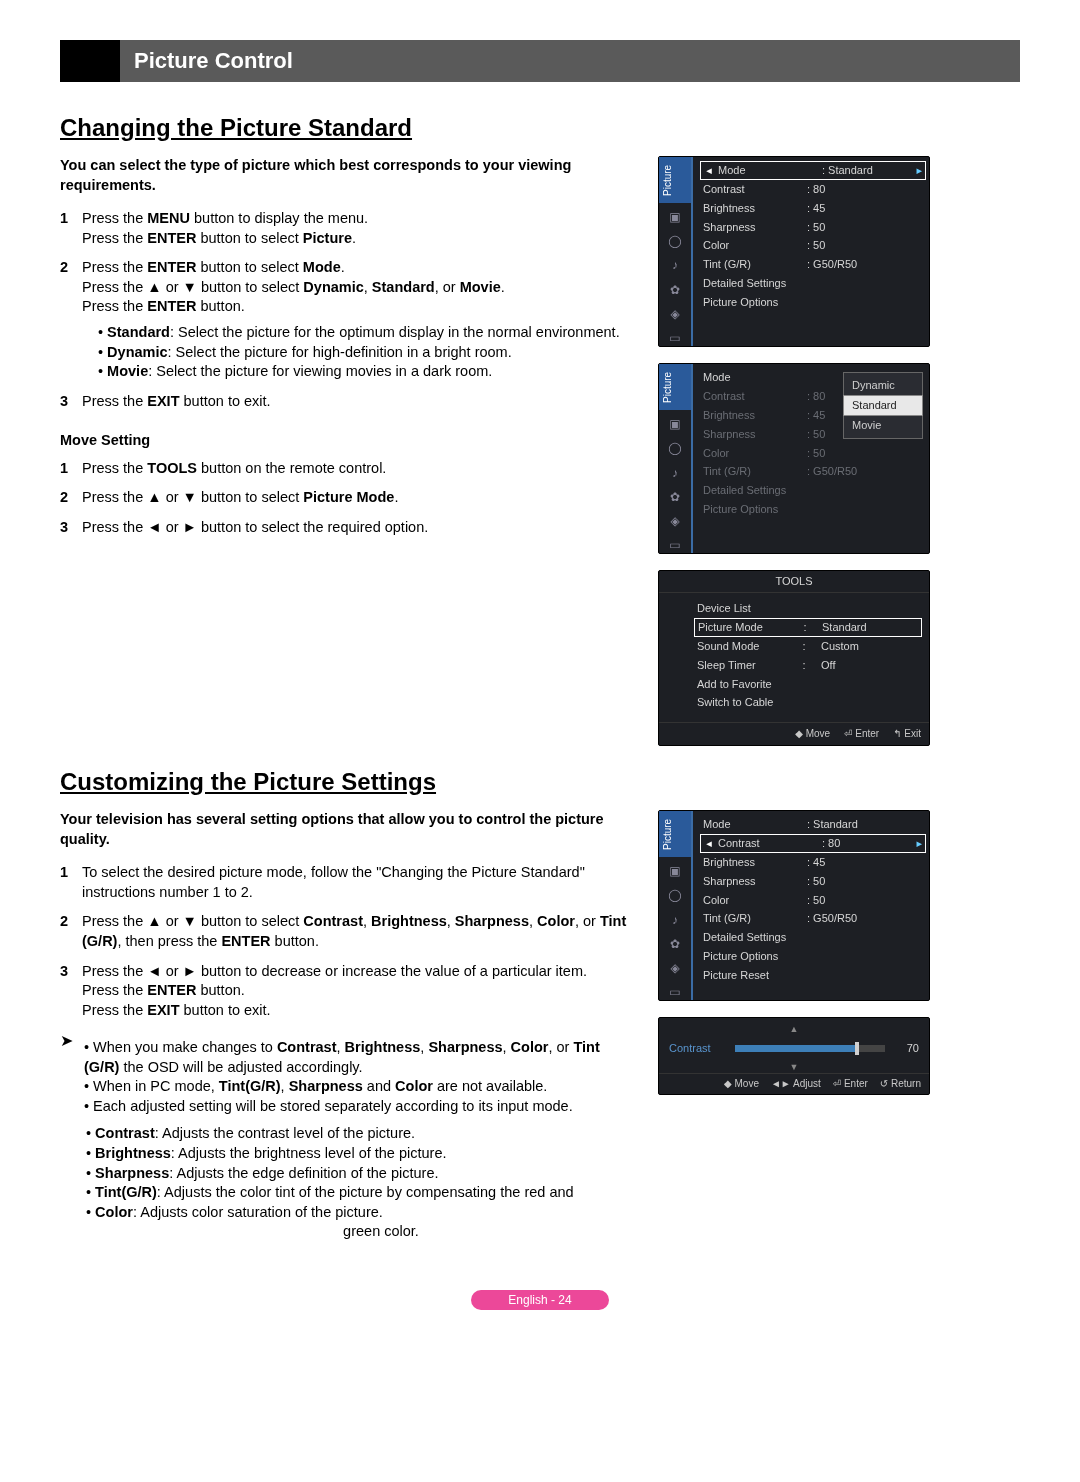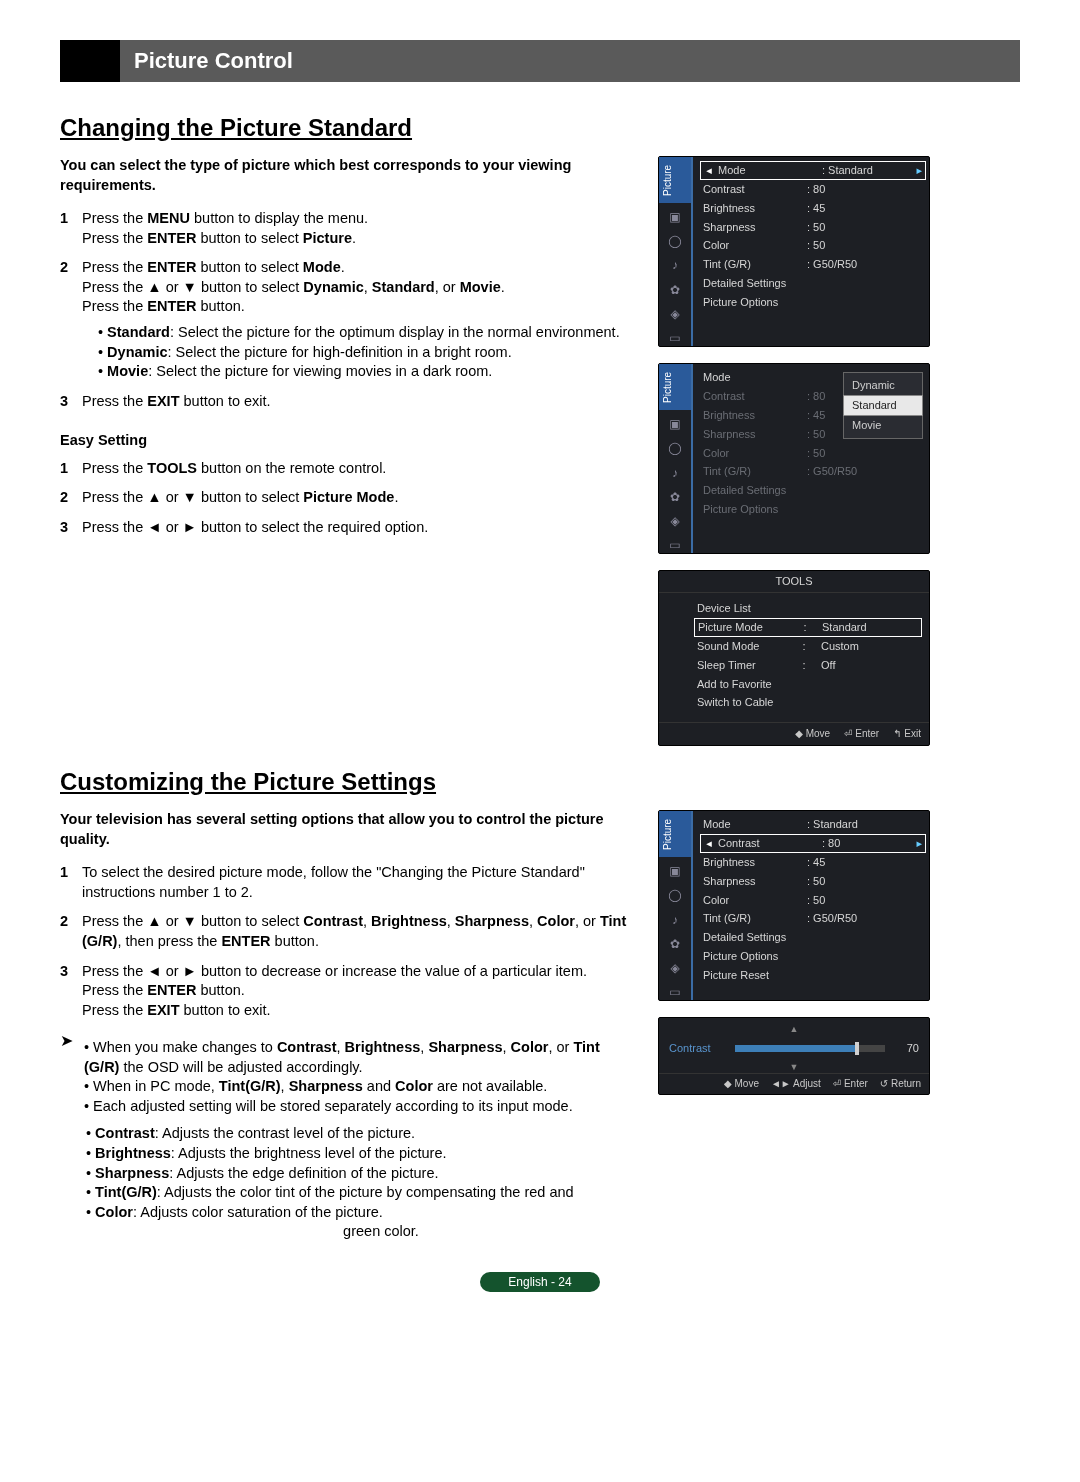--- a/index.html
+++ b/index.html
@@ -262,24 +262,24 @@
   }
   .def-list {
     list-style: none;
     padding-left: 26px;
     margin-top: 8px;
   }
   .def-list li::before { content: "• "; }
   .indent-more { padding-left: 72px; text-align: center; }
   .pg-badge {
     display: block;
-    margin: 30px auto 0 auto;
-    width: 120px;
+    margin: 48px auto 0 auto;
+    width: 138px;
     text-align: center;
-    background: #14532d;
+    background: #ec4899;
     color: #fff;
     font-size: 12px;
     border-radius: 10px;
     padding: 2px 0;
   }
   .tri-up::after { content: "▲"; font-size: 9px; color: #888; }
   .osd .content { position: relative; }
 </style>
 </head>
 <body>
@@ -302,21 +302,21 @@
               <li><b>Dynamic</b>: Select the picture for high-definition in a bright room.</li>
               <li><b>Movie</b>: Select the picture for viewing movies in a dark room.</li>
             </ul></div>
         </li>
         <li>
           <span class="num">3</span>
           <div class="body">Press the <b>EXIT</b> button to exit.</div>
         </li>
       </ol>
 
-    <div class="sub-head">Easy Setting</div>
+    <div class="sub-head">Move Setting</div>
     <ol class="steps" id="easy-steps">
         <li>
           <span class="num">1</span>
           <div class="body">Press the <b>TOOLS</b> button on the remote control.</div>
         </li>
         <li>
           <span class="num">2</span>
           <div class="body">Press the ▲ or ▼ button to select <b>Picture Mode</b>.</div>
         </li>
         <li>

